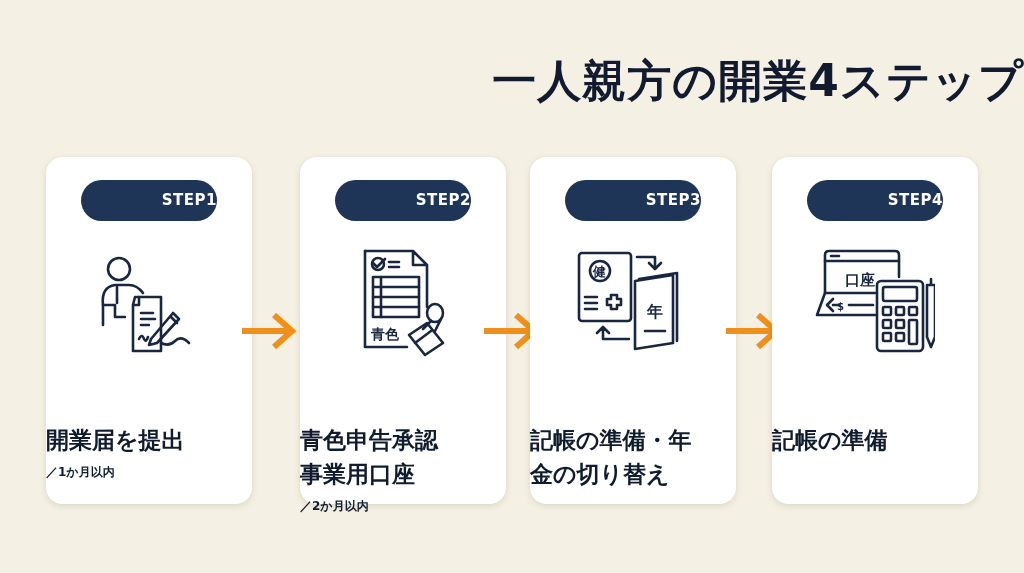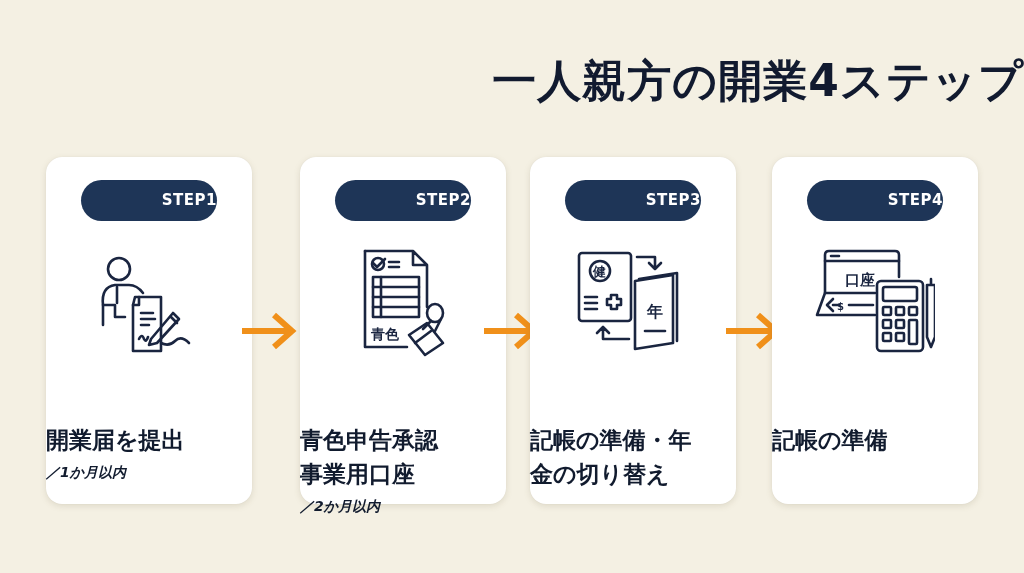--- a/index.html
+++ b/index.html
@@ -32,21 +32,21 @@
   }
   .icon { position: absolute; left: 43px; top: 90px; width: 120px; height: 110px; }
   .icon svg { width: 120px; height: 110px; }
   .label {
     position: absolute; left: 0; top: 218px; width: 206px;
     text-align: left; font-weight: bold; font-size: 23px; line-height: 34px;
     color: #111b2e;
     margin-top: 48px;
   }
   .sub {
-    display: block; font-size: 14px; line-height: 30px; font-weight: bold; font-style: italic;
+    display: block; font-size: 12px; line-height: 30px; font-weight: bold;
   }
   .arrow { position: absolute; top: 311px; width: 60px; height: 40px; }
   .arrow svg { width: 60px; height: 40px; }
   .a1 { left: 240px; }
   .a2 { left: 482px; }
   .a3 { left: 724px; }
 </style>
 </head>
 <body>
 

